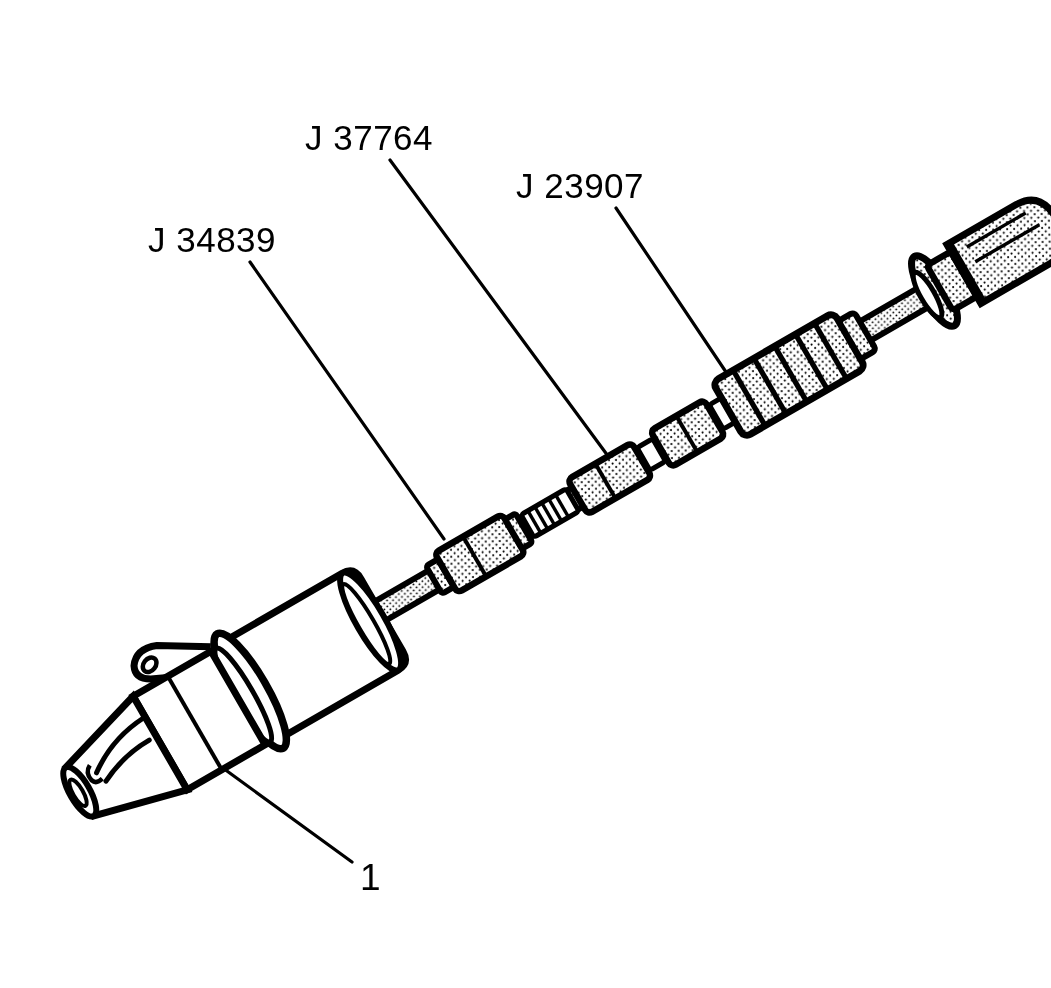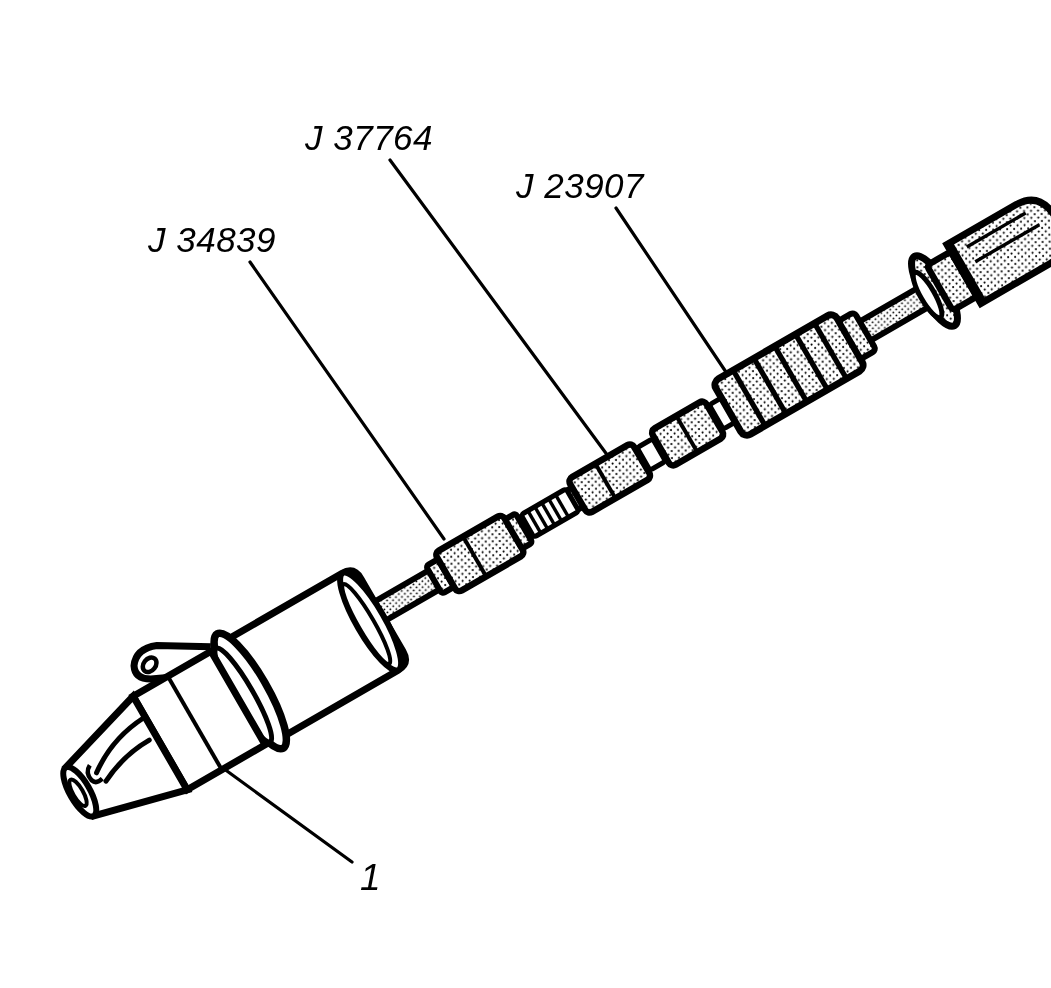--- a/index.html
+++ b/index.html
@@ -12,21 +12,20 @@
     width: 1051px;
     height: 988px;
     overflow: hidden;
     font-family: "Liberation Sans", sans-serif;
   }
   #diagram-root {
     position: relative;
     width: 1051px;
     height: 988px;
     background: #ffffff;
-    font-style: italic;
   }
   svg#tool-svg {
     display: block;
     width: 1051px;
     height: 988px;
   }
   .lbl {
     font-family: "Liberation Sans", sans-serif;
     font-size: 35px;
     fill: #000000;

